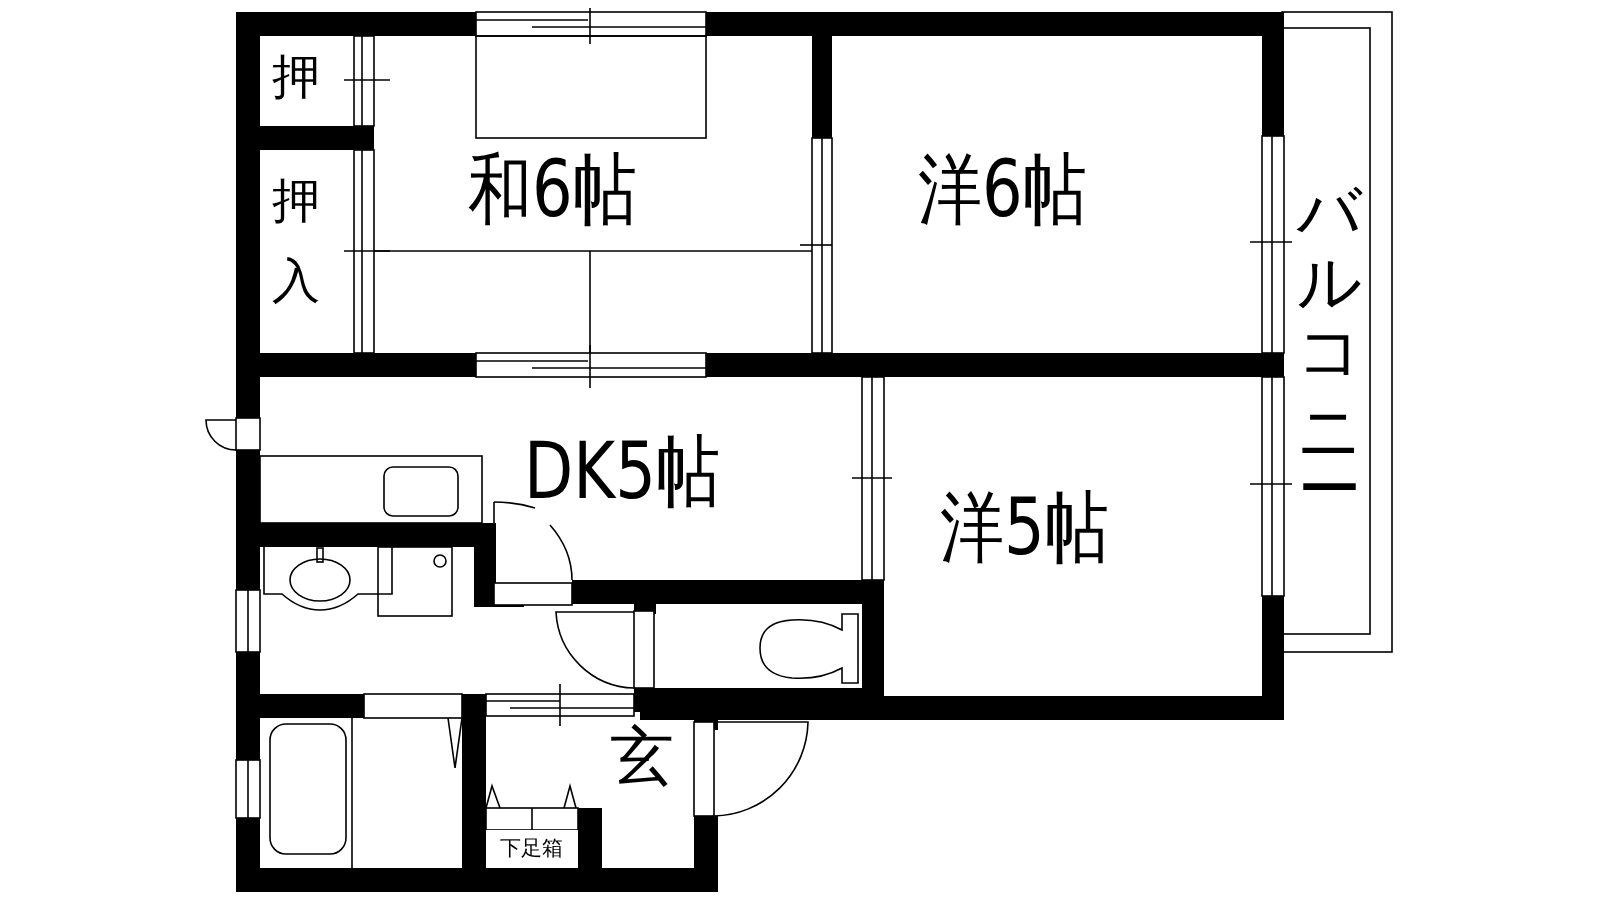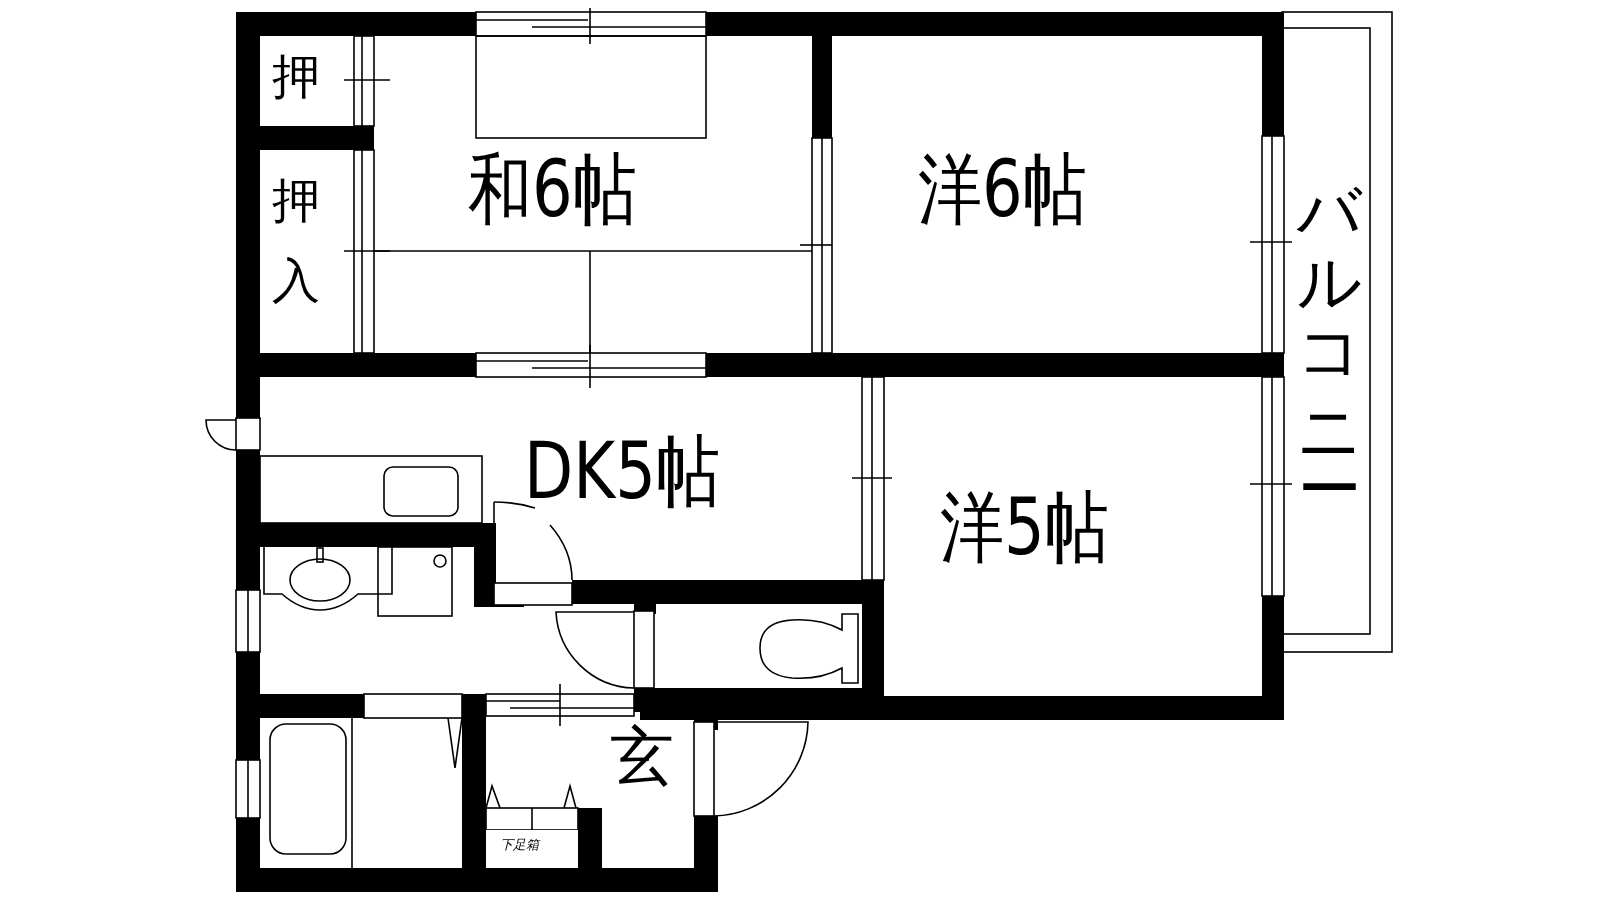--- a/index.html
+++ b/index.html
@@ -5,21 +5,21 @@
   html, body { margin: 0; padding: 0; background: #ffffff; }
   body { width: 1600px; height: 900px; position: relative; overflow: hidden; font-family: "DejaVu Sans", sans-serif; }
   #plan { position: absolute; left: 0; top: 0; width: 1600px; height: 900px; }
   .wall { fill: #000; }
   .thin { fill: none; stroke: #000; stroke-width: 1.6; }
   .thinw { fill: #fff; stroke: #000; stroke-width: 1.6; }
   .label { position: absolute; color: #000; font-family: "DejaVu Sans", sans-serif; white-space: nowrap; line-height: 1; transform-origin: left top; }
   .room-lg { font-size: 78px; transform: scaleX(0.82); }
   .room-sm { font-size: 48px; }
   .vert { writing-mode: vertical-rl; font-size: 64px; letter-spacing: 6px; }
-  .tiny { font-size: 13px; font-style: italic; }
+  .tiny { font-size: 21px; }
 </style>
 </head>
 <body>
 
 <svg id="plan" viewBox="0 0 1600 900" xmlns="http://www.w3.org/2000/svg">
 
   <g>
     <rect x="1282" y="12" width="110" height="640" class="thin"></rect>
     <rect x="1282" y="28" width="88" height="606" class="thin"></rect>
   </g>

